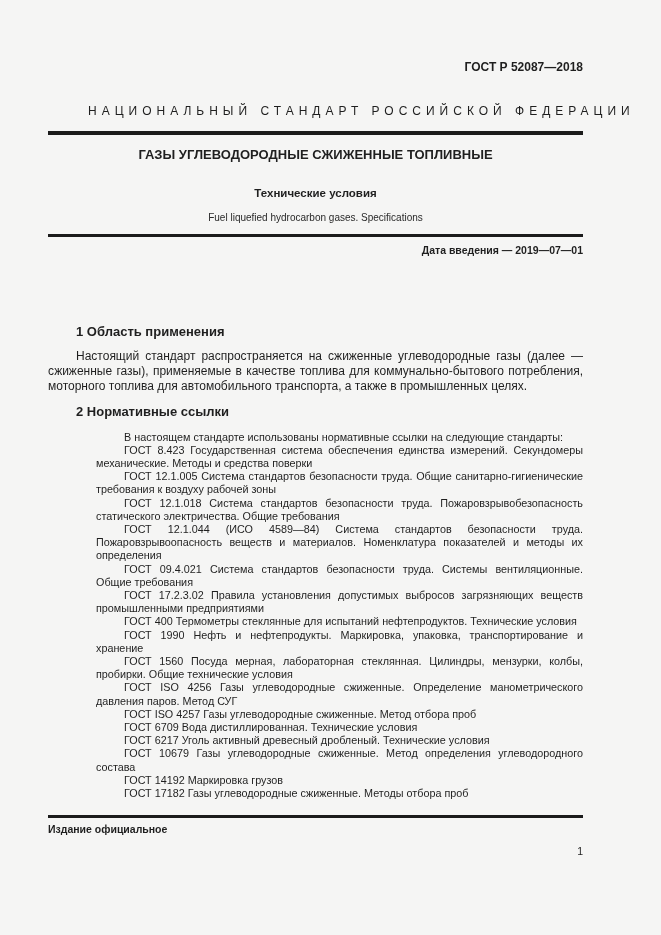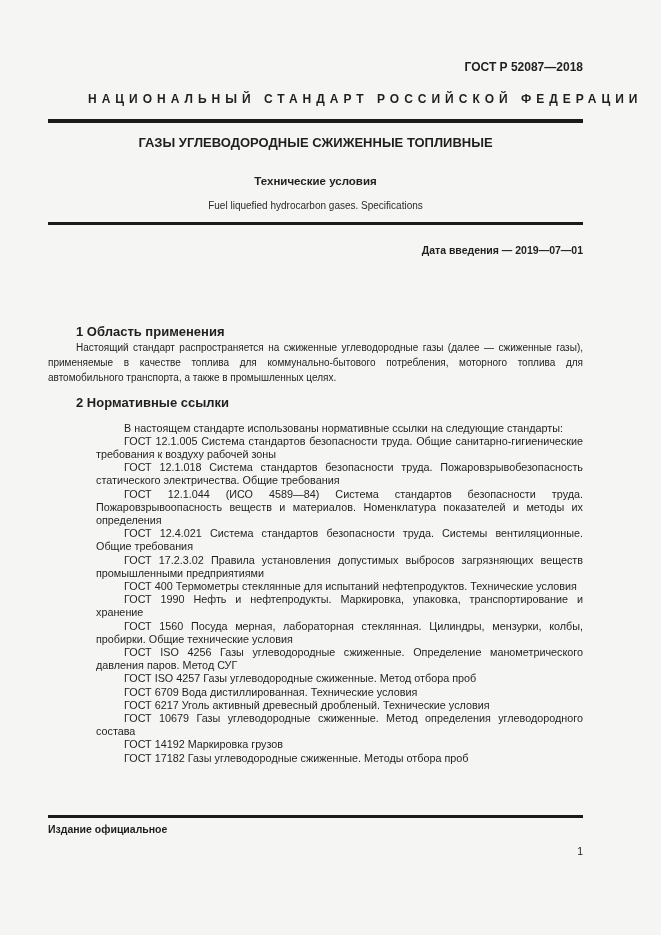--- a/index.html
+++ b/index.html
@@ -23,23 +23,23 @@
   p, h1, h2, div { margin: 0; padding: 0; }
 
   .doc-number {
     margin-top: 60px;
     text-align: right;
     font-size: 12px;
     font-weight: bold;
     line-height: 14px;
   }
   .natl-header {
-    margin-top: 18px;
+    margin-top: 30px;
     font-size: 12px;
-    font-weight: bold;
+    font-weight: normal;
     letter-spacing: 5px;
     line-height: 14px;
     text-align: justify;
     text-align-last: justify;
     white-space: nowrap;
     padding-left: 40px;
   }
   .rule-thick {
     margin-top: 13px;
     height: 4px;
@@ -65,36 +65,37 @@
     line-height: 13px;
   }
   .doc-title-en {
     margin-top: 12px;
     text-align: center;
     font-size: 10px;
     line-height: 12px;
     color: #2a2a2a;
   }
   .date-line {
-    margin-top: 19px;
+    margin-top: 7px;
     text-align: right;
     font-size: 10.5px;
     font-weight: bold;
     line-height: 13px;
   }
   .section-heading {
     font-size: 13px;
     font-weight: bold;
     line-height: 16px;
     padding-left: 28px;
   }
   .section-heading.first { margin-top: 67px; }
   .section-heading.second { margin-top: 10px; }
   .scope-paragraph {
-    font-size: 10px;
+    margin-top: 9px;
+    font-size: 12px;
     line-height: 15px;
     text-align: justify;
     text-indent: 28px;
   }
   .refs { margin-top: 11px; }
   .refs p {
     font-size: 10.8px;
     line-height: 13.2px;
     text-align: justify;
     text-indent: 28px;
@@ -147,24 +148,25 @@
     <div class="date-line">Дата введения — 2019—07—01</div>
 
     <h1 class="section-heading first">1 Область применения</h1>
 
     <p class="scope-paragraph">Настоящий стандарт распространяется на сжиженные углеводородные газы (далее — сжиженные газы), применяемые в качестве топлива для коммунально-бытового потребления, моторного топлива для автомобильного транспорта, а также в промышленных целях.</p>
 
     <h1 class="section-heading second">2 Нормативные ссылки</h1>
 
     <div class="refs">
       <p>В настоящем стандарте использованы нормативные ссылки на следующие стандарты:</p>
+      <p>ГОСТ 8.423 Государственная система обеспечения единства измерений. Секундомеры механические. Методы и средства поверки</p>
       <p>ГОСТ 12.1.005 Система стандартов безопасности труда. Общие санитарно-гигиенические требования к воздуху рабочей зоны</p>
       <p>ГОСТ 12.1.018 Система стандартов безопасности труда. Пожаровзрывобезопасность статического электричества. Общие требования</p>
       <p>ГОСТ 12.1.044 (ИСО 4589—84) Система стандартов безопасности труда. Пожаровзрывоопасность веществ и материалов. Номенклатура показателей и методы их определения</p>
-      <p>ГОСТ 12.4.021 Система стандартов безопасности труда. Системы вентиляционные. Общие требования</p>
+      <p>ГОСТ 09.4.021 Система стандартов безопасности труда. Системы вентиляционные. Общие требования</p>
       <p>ГОСТ 17.2.3.02 Правила установления допустимых выбросов загрязняющих веществ промышленными предприятиями</p>
       <p>ГОСТ 400 Термометры стеклянные для испытаний нефтепродуктов. Технические условия</p>
       <p>ГОСТ 1990 Нефть и нефтепродукты. Маркировка, упаковка, транспортирование и хранение</p>
       <p>ГОСТ 1560 Посуда мерная, лабораторная стеклянная. Цилиндры, мензурки, колбы, пробирки. Общие технические условия</p>
       <p>ГОСТ ISO 4256 Газы углеводородные сжиженные. Определение манометрического давления паров. Метод СУГ</p>
       <p>ГОСТ ISO 4257 Газы углеводородные сжиженные. Метод отбора проб</p>
       <p>ГОСТ 6709 Вода дистиллированная. Технические условия</p>
       <p>ГОСТ 6217 Уголь активный древесный дробленый. Технические условия</p>
       <p>ГОСТ 10679 Газы углеводородные сжиженные. Метод определения углеводородного состава</p>
       <p>ГОСТ 14192 Маркировка грузов</p>

